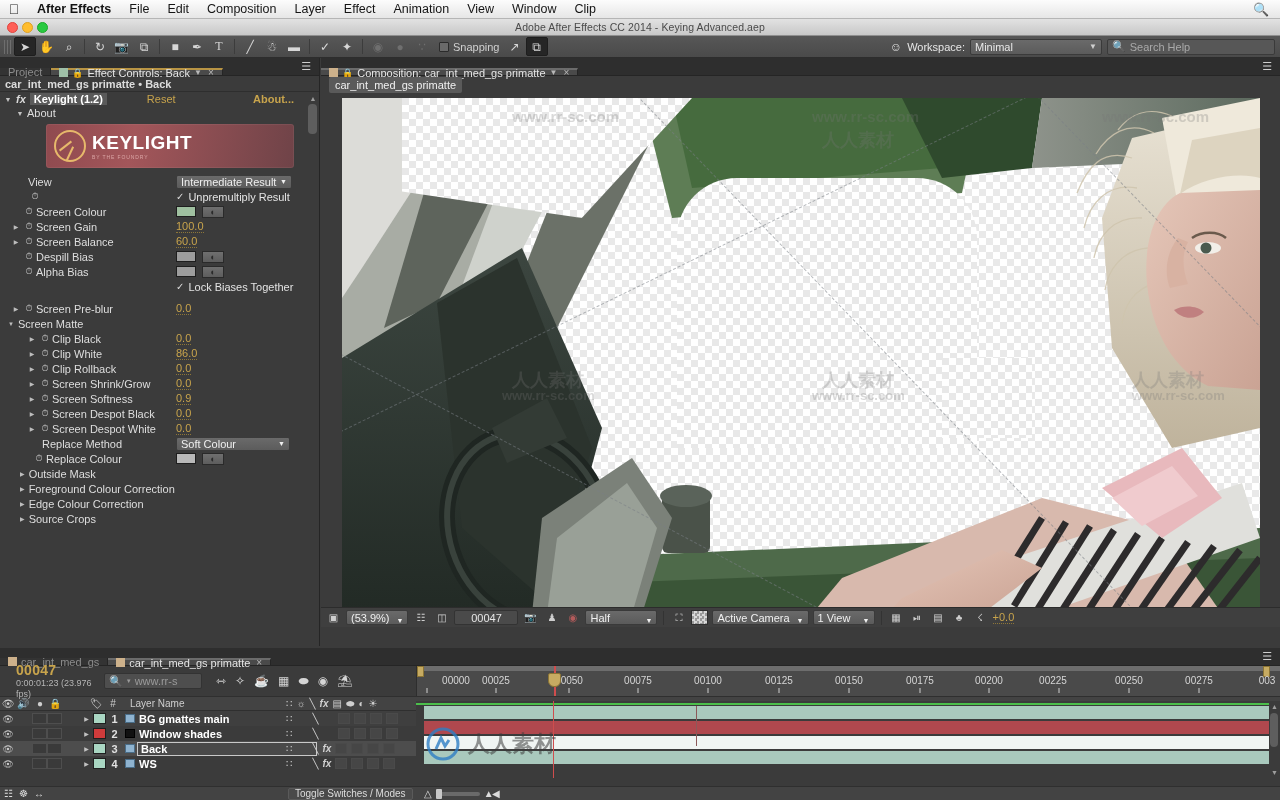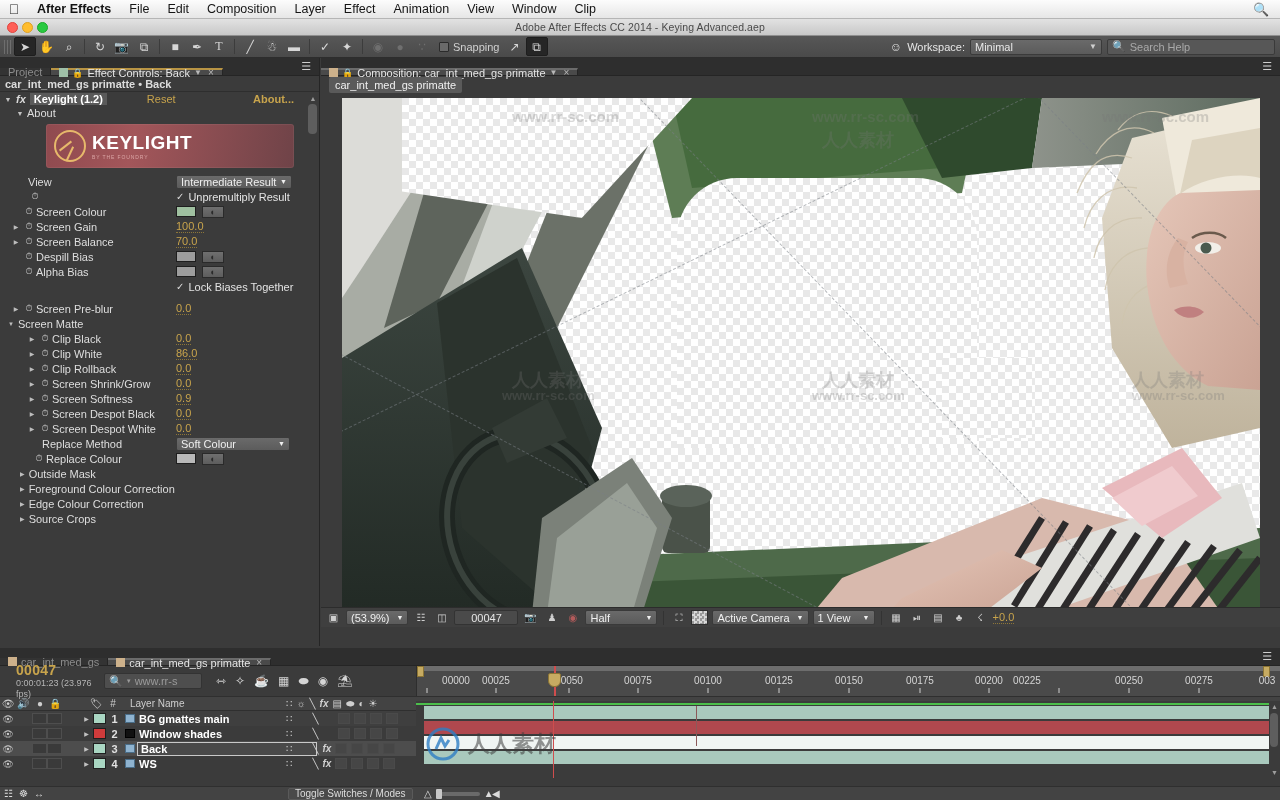--- a/index.html
+++ b/index.html
@@ -171,21 +171,21 @@
   .guide { position:absolute; border-top:1px dashed #7a7f85; width:1600px; transform-origin:0 0; opacity:.55;}
   .cursor-arrow { position:absolute; left:388px; top:204px; width:0;height:0; }
 
   .view-toolbar {
     position:absolute; left:0; bottom:0; width:959px; height:20px;
     background:#3f3f3f; border-top:1px solid #2c2c2c;
     display:flex; align-items:center; gap:4px; padding:0 4px; font-size:11px; color:#dcdcdc;
   }
   .vt-btn { width:17px;height:15px;display:flex;align-items:center;justify-content:center;color:#cfcfcf;font-size:10px;}
   .vt-dd { background:linear-gradient(#6a6a6a,#5b5b5b); border:1px solid #3a3a3a; height:15px;
-           display:flex;align-items:center;padding:0 4px;border-radius:2px;color:#f0f0f0;font-size:11px;}
+           display:flex;align-items:flex-end;padding:0 4px;border-radius:2px;color:#f0f0f0;font-size:11px;}
   .vt-dd .car{margin-left:auto;padding-left:7px;font-size:7px;}
   .vt-field { background:#4a4a4a; border:1px solid #333; height:15px; padding:0 6px;
               display:flex;align-items:center;color:#e6e6e6;border-radius:2px;}
   .vt-plus { color:#c8a44c; border-bottom:1px dotted #8d7638; }
   .vdiv{width:1px;height:14px;background:#333;margin:0 2px;}
 
   
   .timeline { position:absolute; left:0; top:648px; width:1280px; height:152px; background:#3b3b3b; }
   .tl-tabs { height:18px; background:#2e2e2e; display:flex; align-items:stretch; border-bottom:1px solid #252525; }
   .tl-head { height:30px; display:flex; align-items:center; position:relative; }
@@ -423,21 +423,21 @@
           <span class="pval">100.0</span>
         </div>
 
         <div class="prow">
           <span style="width:176px;display:flex;align-items:center;">
             <span style="width:10px"></span>
             <span class="arrow-t">▶</span>
             <span class="stopw">⏱</span>
             <span class="pname">Screen Balance</span>
           </span>
-          <span class="pval">70.0</span>
+          <span class="pval">60.0</span>
         </div>
 
         <div class="prow">
           <span style="width:176px;display:flex;align-items:center;">
             <span style="width:22px"></span>
             <span class="stopw">⏱</span>
             <span class="pname">Despill Bias</span>
           </span>
           <span class="swatch" style="background:#9d9d9d;"></span>
           <span class="eyed" style="margin-left:6px;">◐</span>
@@ -829,21 +829,21 @@
         <span class="tick-label" style="left:291px;">00100</span>
         <span class="tickmark" style="left:291px;"></span>
         <span class="tick-label" style="left:362px;">00125</span>
         <span class="tickmark" style="left:362px;"></span>
         <span class="tick-label" style="left:432px;">00150</span>
         <span class="tickmark" style="left:432px;"></span>
         <span class="tick-label" style="left:503px;">00175</span>
         <span class="tickmark" style="left:503px;"></span>
         <span class="tick-label" style="left:572px;">00200</span>
         <span class="tickmark" style="left:572px;"></span>
-        <span class="tick-label" style="left:610px;">00225</span>
+        <span class="tick-label" style="left:636px;">00225</span>
         <span class="tickmark" style="left:642px;"></span>
         <span class="tick-label" style="left:712px;">00250</span>
         <span class="tickmark" style="left:712px;"></span>
         <span class="tick-label" style="left:782px;">00275</span>
         <span class="tickmark" style="left:782px;"></span>
         <span class="tick-label" style="left:850px;">003</span>
 
         <div style="position:absolute;left:137px;top:0;width:2px;height:30px;background:#cf4d4d;"></div>
         <div style="position:absolute;left:131px;top:7px;width:13px;height:14px;background:#c6ab62;border:1px solid #8b7435;border-radius:2px 2px 6px 6px;"></div>
       </div>

